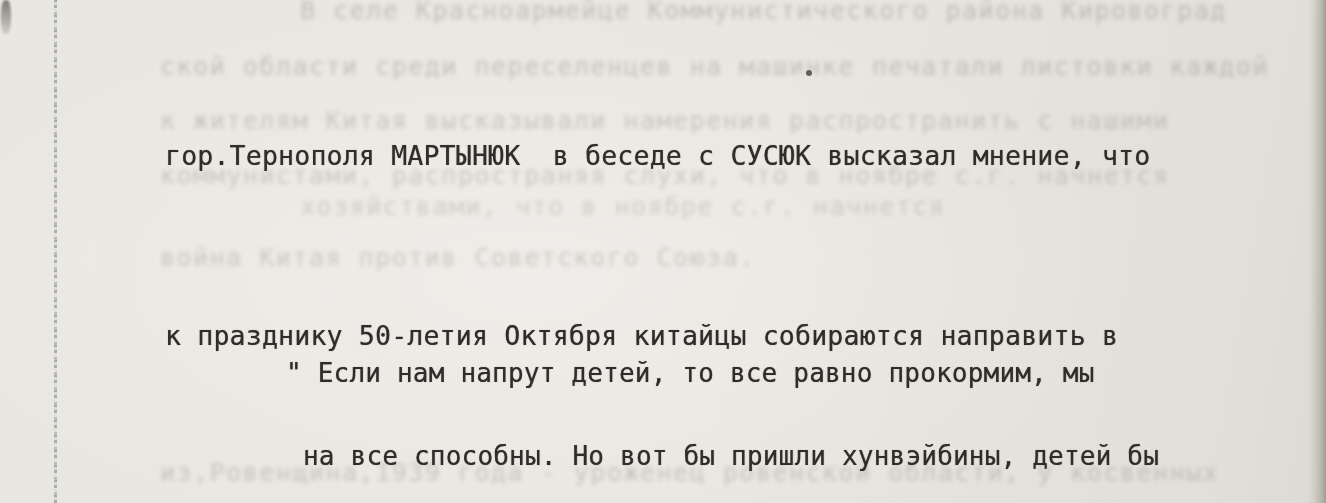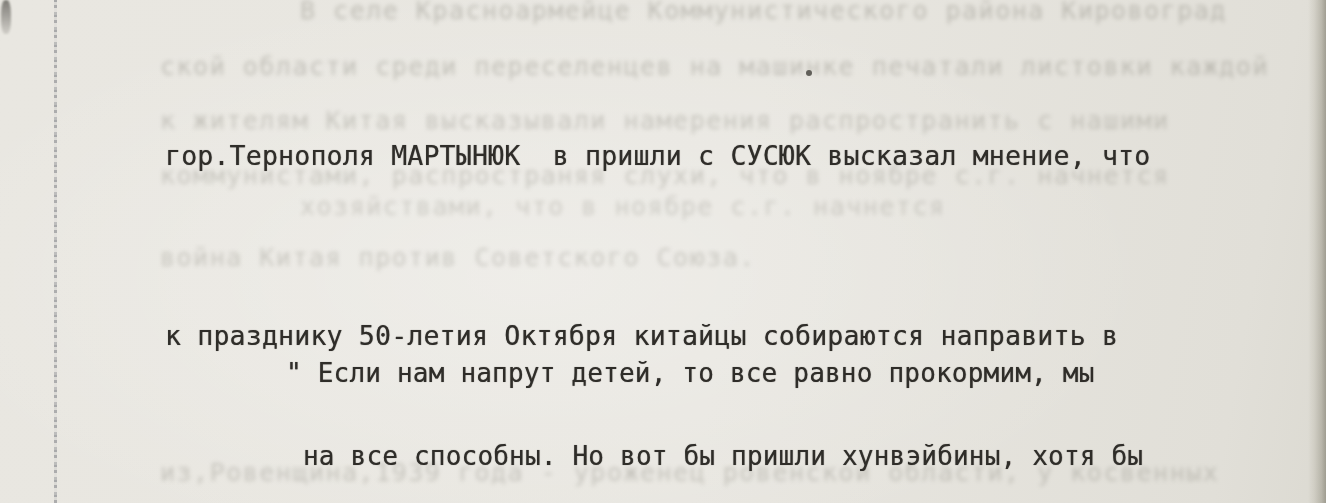--- a/index.html
+++ b/index.html
@@ -79,28 +79,28 @@
 
   <div class="ghost g1">В селе Красноармейце Коммунистического района Кировоград</div>
   <div class="ghost g2">ской области среди переселенцев на машинке печатали листовки каждой</div>
   <div class="ghost g3">к жителям Китая высказывали намерения распространить с нашими</div>
   <div class="ghost g4">коммунистами, распространяя слухи, что в ноябре с.г. начнется</div>
   <div class="ghost g5">хозяйствами, что в ноябре с.г. начнется</div>
   <div class="ghost g6">война Китая против Советского Союза.</div>
   <div class="ghost g7">из,Ровенщина,1939 года - уроженец ровенской области, у косвенных</div>
 
   <div class="typed main-para">
-    <div class="tline">гор.Тернополя МАРТЫНЮК  в пришли с СУСЮК высказал мнение, что</div>
+    <div class="tline">гор.Тернополя МАРТЫНЮК  в беседе с СУСЮК высказал мнение, что</div>
     <div class="tline">к празднику 50-летия Октября китайцы собираются направить в</div>
     
   </div>
 
   <div class="typed quote-para">
     <div class="tline hang">" Если нам напрут детей, то все равно прокормим, мы</div>
-    <div class="tline">на все способны. Но вот бы пришли хунвэйбины, хотя бы</div>
+    <div class="tline">на все способны. Но вот бы пришли хунвэйбины, детей бы</div>
     
     
     
   </div>
 
   <div class="fold-line"></div>
   <div class="right-edge"></div>
   <div class="corner-mark"></div>
   <div class="ink-dot"></div>
 

